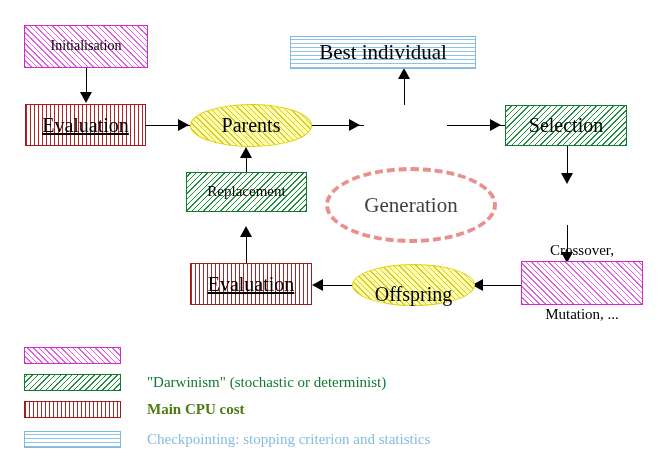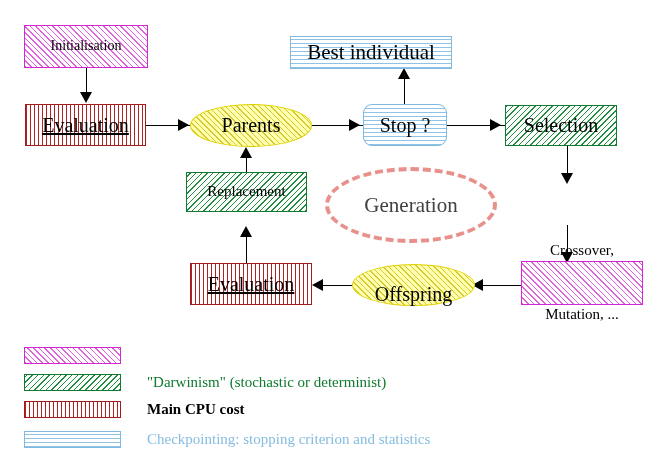--- a/index.html
+++ b/index.html
@@ -165,29 +165,26 @@
   </div>
 
   <div class="node hatch-red" style="left:25px; top:104px; width:121px; height:42px;">
     <span class="lbl" style="font-size:20px;">Evaluation</span>
   </div>
 
   <div class="node hatch-yellow ellipse" style="left:190px; top:104px; width:122px; height:43px;">
     <span class="lbl" style="font-size:20px;">Parents</span>
   </div>
 
-  <div class="node hatch-blue" style="left:290px; top:36px; width:162px; height:33px;">
+  <div class="node hatch-blue" style="left:290px; top:36px; width:186px; height:33px;">
     <span class="lbl" style="font-size:21px;">Best individual</span>
   </div>
 
-  <div class="node hatch-blue rounded" style="left:363px; top:104px; width:84px; height:42px;">
-    <span class="lbl" style="font-size:20px;">Stop ?</span>
-  </div>
-
-  <div class="node hatch-green" style="left:505px; top:105px; width:112px; height:41px;">
+
+  <div class="node hatch-green" style="left:505px; top:105px; width:122px; height:41px;">
     <span class="lbl" style="font-size:20px;">Selection</span>
   </div>
 
 
   <div class="node hatch-magenta" style="left:521px; top:261px; width:122px; height:44px; flex-direction:column;gap:48px;">
     <span class="lbl" style="font-size:15px;">Crossover,</span>
     <span class="lbl" style="font-size:15px;">Mutation, ...</span>
   </div>
 
   <div class="node hatch-yellow ellipse" style="left:352px; top:264px; width:123px; height:42px;align-items:flex-end;">
@@ -208,21 +205,21 @@
       <span class="swatch hatch-magenta"></span>
     </div>
 
     <div class="legend-row" style="top:35px;">
       <span class="swatch hatch-green"></span>
       <span class="legend-text" style="color:#0f7a2e;">"Darwinism" (stochastic or determinist)</span>
     </div>
 
     <div class="legend-row" style="top:62px;">
       <span class="swatch hatch-red"></span>
-      <span class="legend-text" style="color:#000000; font-weight:bold;">Main CPU cost</span>
+      <span class="legend-text" style="color:#4d7c0f; font-weight:bold;">Main CPU cost</span>
     </div>
 
     <div class="legend-row" style="top:92px;">
       <span class="swatch hatch-blue"></span>
       <span class="legend-text" style="color:#85bce0;">Checkpointing: stopping criterion and statistics</span>
     </div>
 
   </div>
 
 </div>

